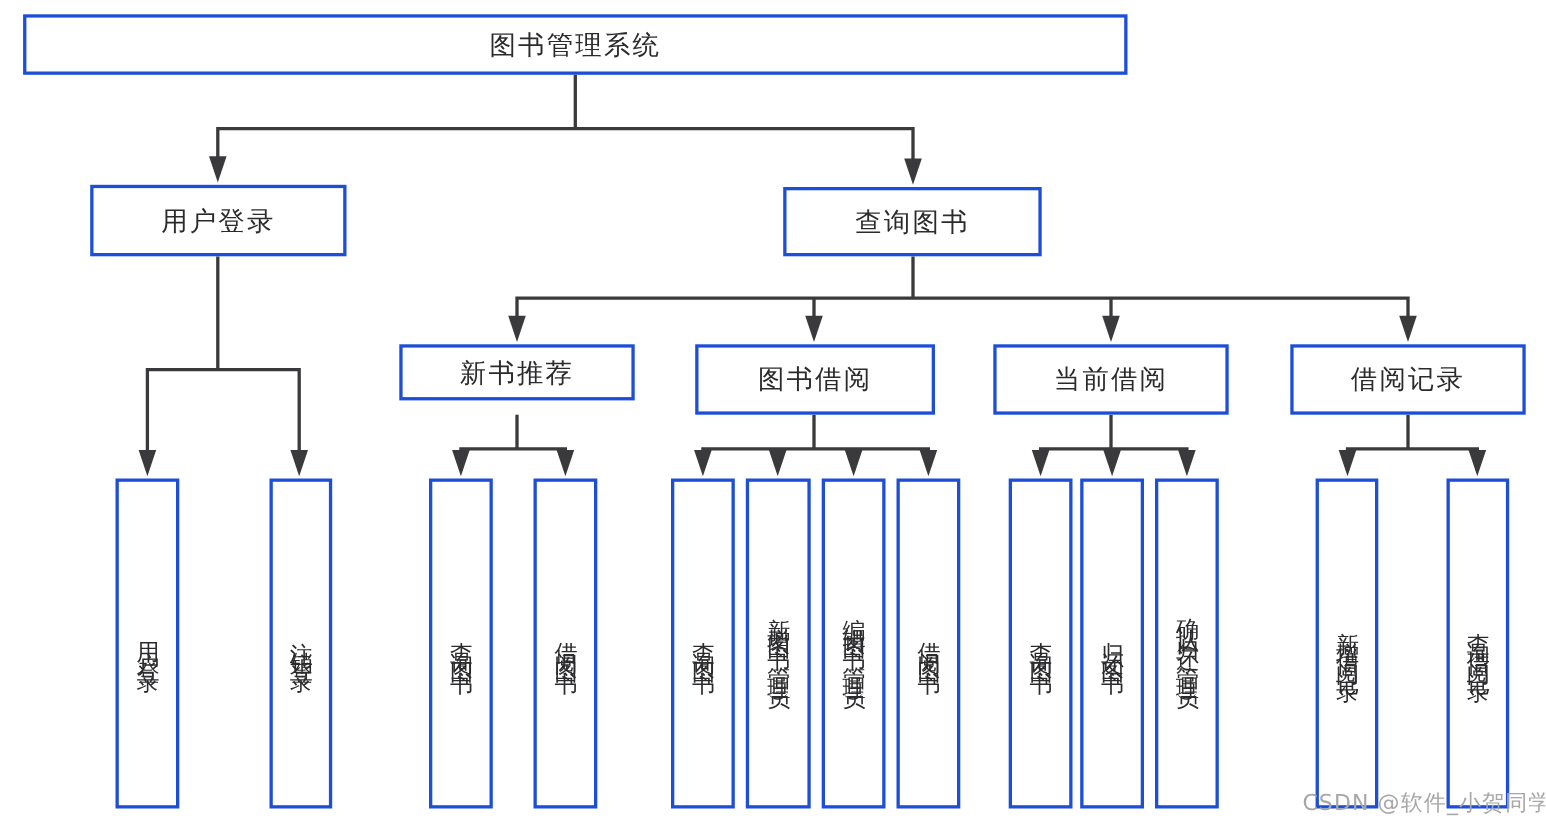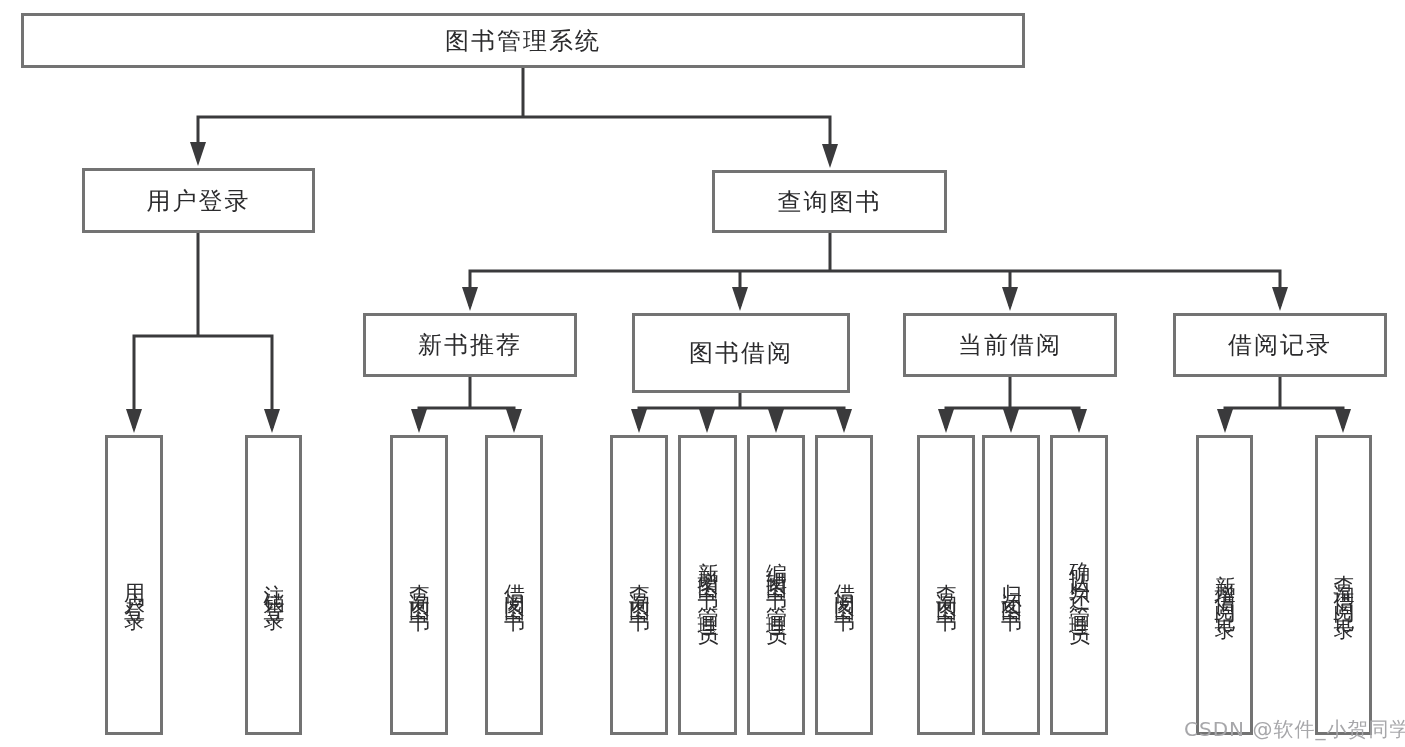--- a/index.html
+++ b/index.html
@@ -7,21 +7,21 @@
     position:relative;
     width:1405px;height:747px;
     background:#ffffff;
     font-family:"DejaVu Sans","Liberation Sans",sans-serif;
     overflow:hidden;
   }
   .connectors{position:absolute;left:0;top:0;width:1405px;height:747px;}
   .box{
     position:absolute;
     box-sizing:border-box;
-    border:3px solid #737373;
+    border:3px solid #1d4ed8;
     background:#ffffff;
     display:flex;align-items:center;justify-content:center;
     color:#2b2b2d;
   }
   .h-label{font-size:24px;letter-spacing:2px;white-space:nowrap;}
   .leaf{top:435px;height:300px;}
   .v-label{
     writing-mode:vertical-rl;
     text-orientation:mixed;
     font-size:21px;
@@ -88,24 +88,24 @@
     <span class="h-label">图书管理系统</span>
   </div>
 
   <div class="box" style="left:82px;top:168px;width:233px;height:65px;">
     <span class="h-label">用户登录</span>
   </div>
   <div class="box" style="left:712px;top:170px;width:235px;height:63px;">
     <span class="h-label">查询图书</span>
   </div>
 
-  <div class="box" style="left:363px;top:313px;width:214px;height:64px;">
+  <div class="box" style="left:363px;top:313px;width:214px;height:51px;">
     <span class="h-label">新书推荐</span>
   </div>
-  <div class="box" style="left:632px;top:313px;width:218px;height:80px;">
+  <div class="box" style="left:632px;top:313px;width:218px;height:64px;">
     <span class="h-label">图书借阅</span>
   </div>
   <div class="box" style="left:903px;top:313px;width:214px;height:64px;">
     <span class="h-label">当前借阅</span>
   </div>
   <div class="box" style="left:1173px;top:313px;width:214px;height:64px;">
     <span class="h-label">借阅记录</span>
   </div>
 
   <div class="box leaf" style="left:105px;width:58px;">

